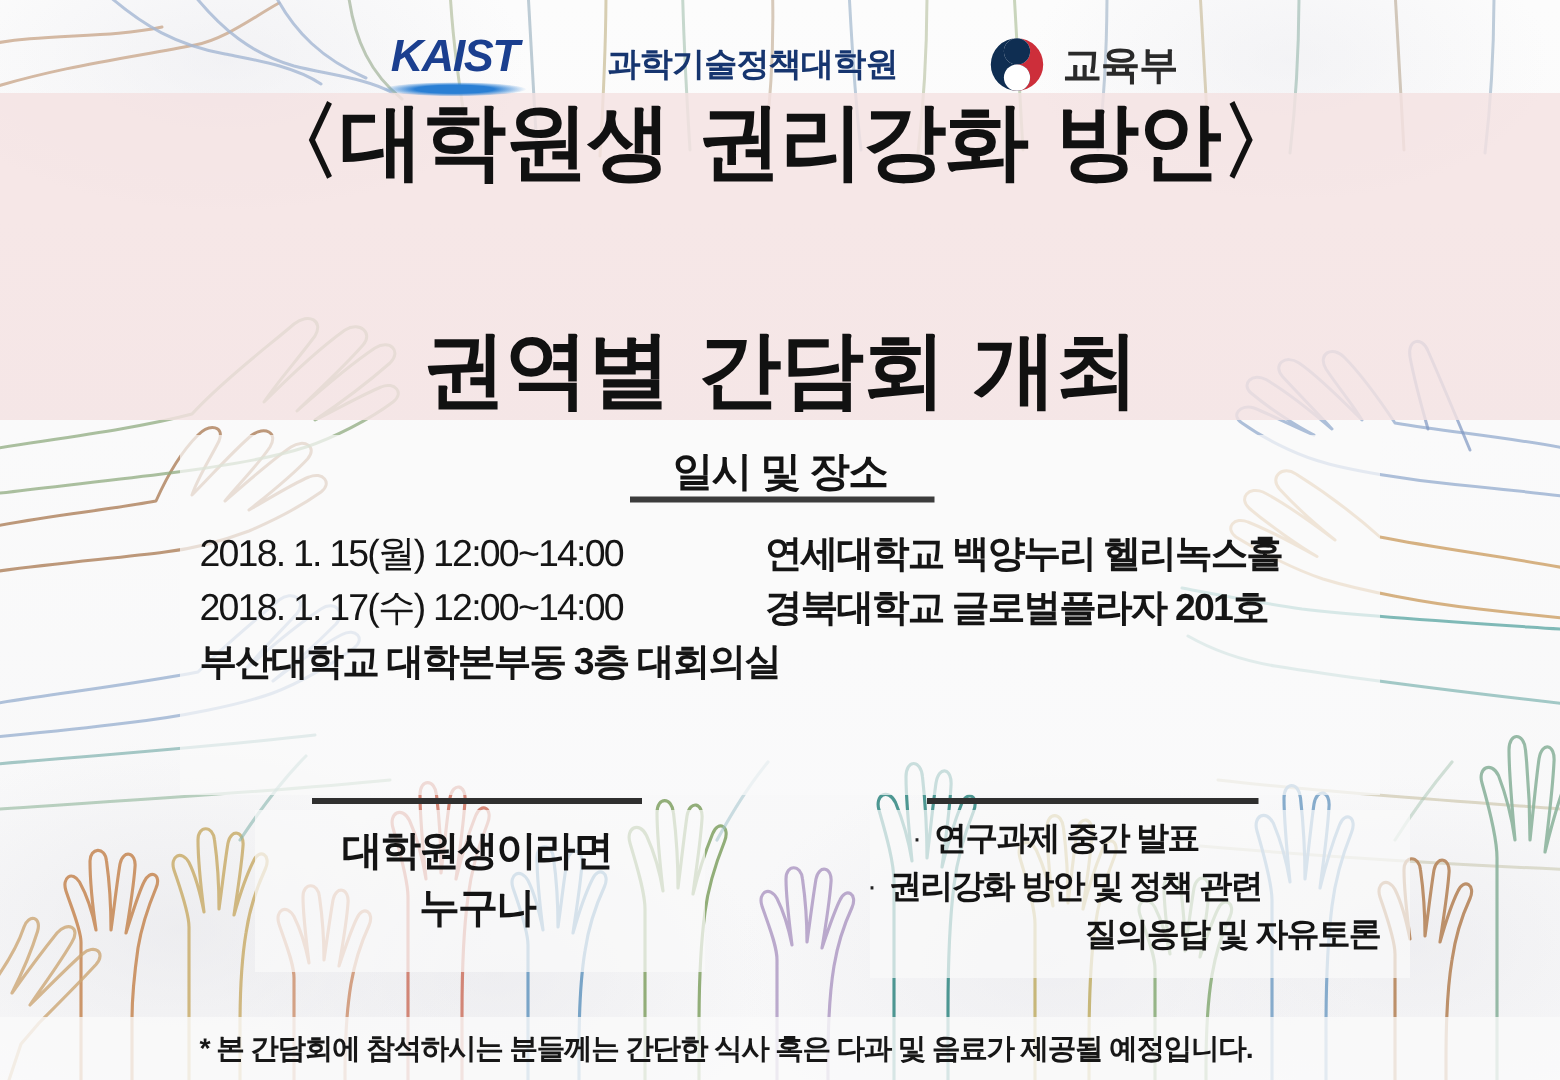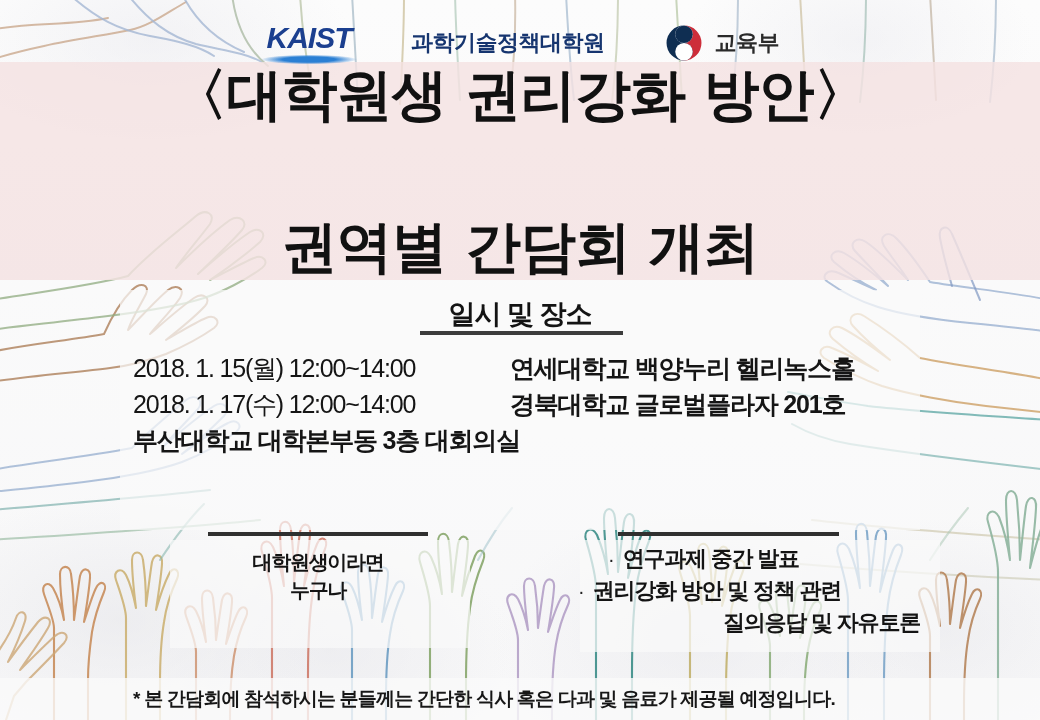--- a/index.html
+++ b/index.html
@@ -69,21 +69,21 @@
     width:96px;height:9px;margin-top:2px;
     background:radial-gradient(ellipse 48px 5px at 50% 50%, #2a7fd4 0%, #2a7fd4 55%, rgba(42,127,212,0) 100%);
     border-radius:50%;
   }
   .kaist-sub{
     font-size:22px;font-weight:bold;color:#16356f;
     letter-spacing:-.5px;white-space:nowrap;margin-left:32px;
   }
   #moe-group{display:flex;align-items:center;gap:12px;}
   .taegeuk{width:38px;height:38px;flex:0 0 38px;}
-  .moe-label{font-size:22px;font-weight:bold;color:#2a2a2a;letter-spacing:-.5px;}
+  .moe-label{font-size:26px;font-weight:bold;color:#2a2a2a;letter-spacing:-.5px;}
 
   
   #title-block{
     position:absolute;left:0;top:62px;width:1040px;height:218px;
     z-index:5;
     display:flex;flex-direction:column;align-items:center;justify-content:space-between;
     gap:6px;
   }
   .title-line{
     font-family:"DejaVu Sans","Liberation Sans",sans-serif;
@@ -129,21 +129,21 @@
 
   
   #rule-left{position:absolute;left:208px;top:532px;width:220px;height:4px;background:#2f2f2f;z-index:5;}
   #rule-right{position:absolute;left:618px;top:532px;width:221px;height:4px;background:#2f2f2f;z-index:5;}
 
   #col-left{
     position:absolute;left:168px;top:548px;width:300px;
     z-index:5;text-align:center;
   }
   #col-left .l{
-    font-size:20px;font-weight:bold;color:#141414;letter-spacing:-1.3px;
+    font-size:27px;font-weight:bold;color:#141414;letter-spacing:-1.3px;
     line-height:1.42;white-space:nowrap;
   }
 
   #col-right{
     position:absolute;left:578px;top:543px;width:360px;
     z-index:5;
   }
   .bullet-row{display:flex;align-items:flex-start;gap:8px;}
   .bullet-row .dot{
     font-size:20px;color:#222;line-height:1.45;flex:0 0 auto;

